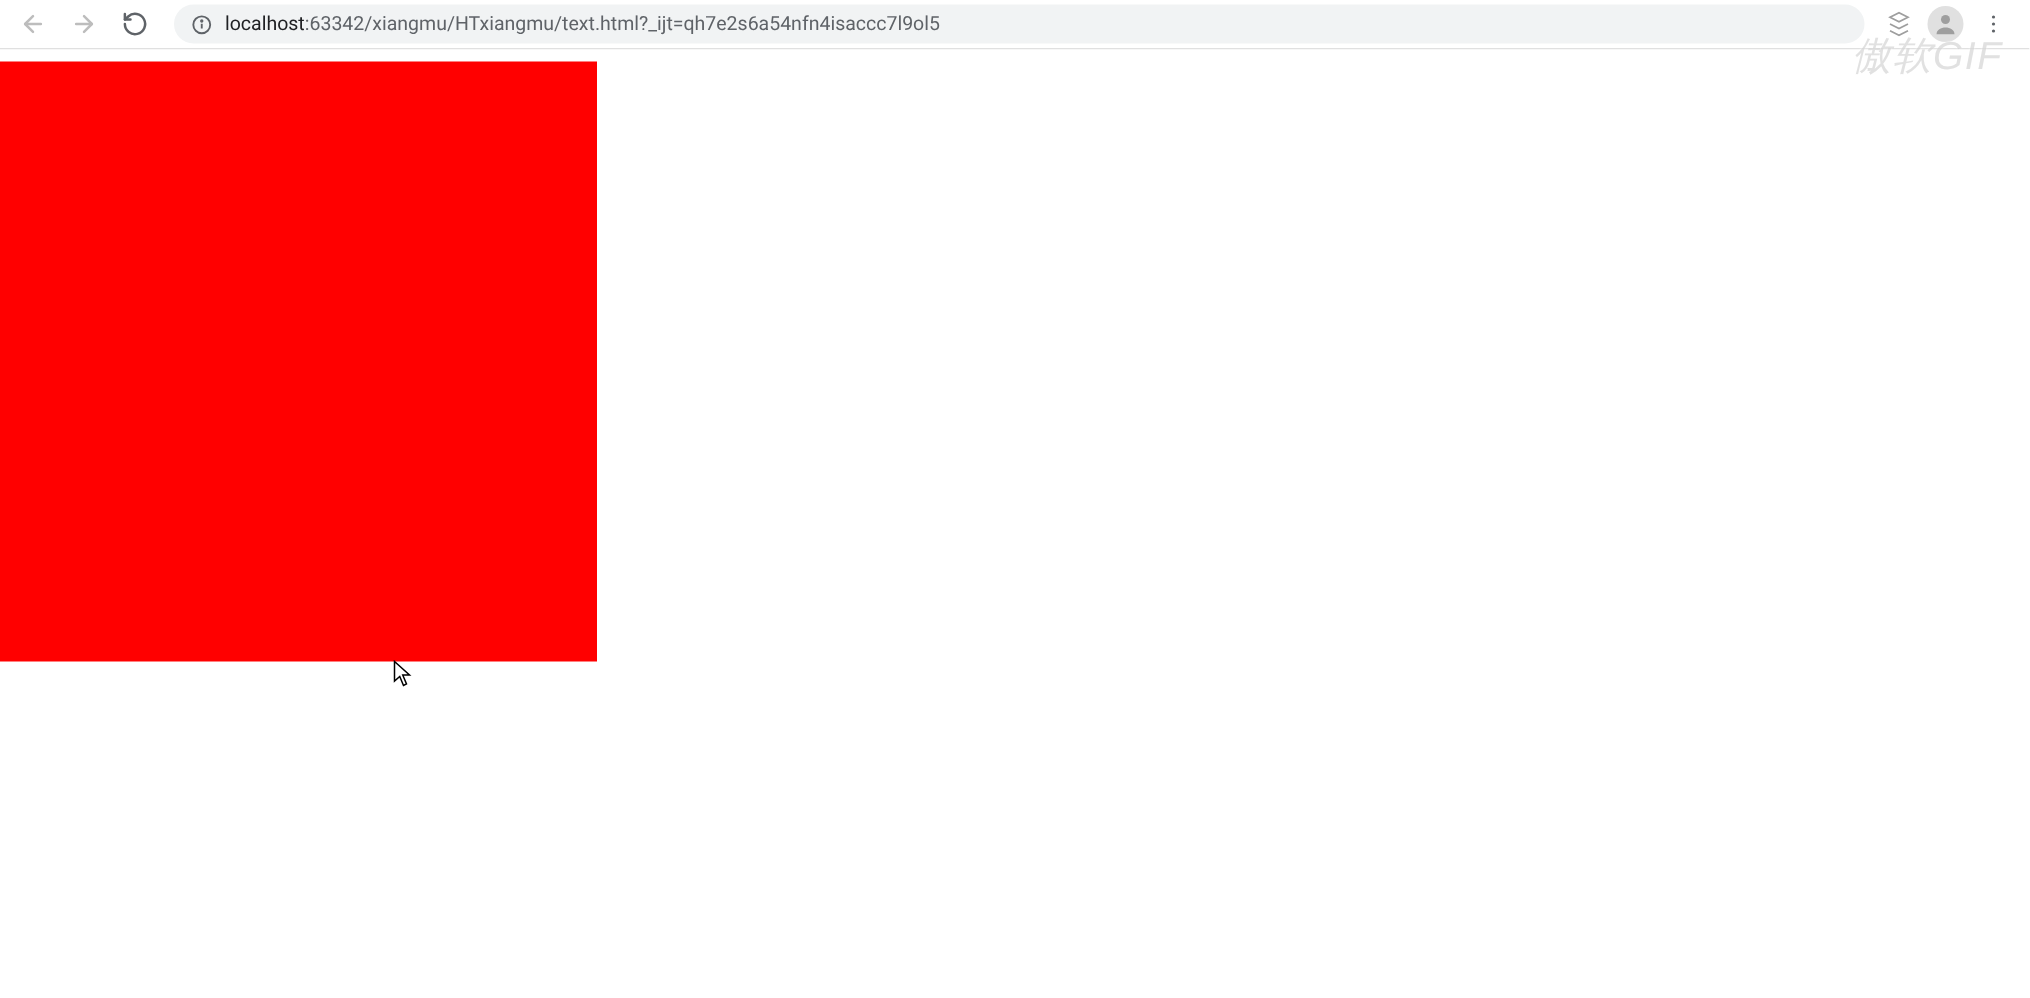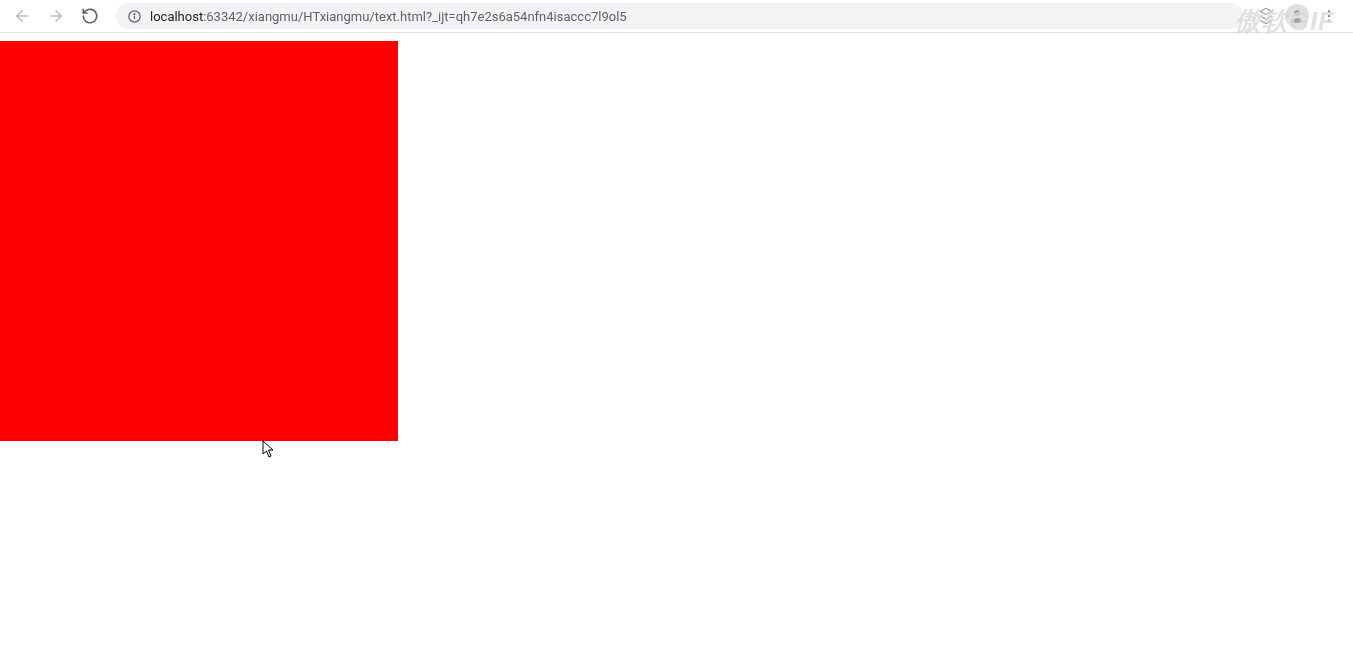--- a/index.html
+++ b/index.html
@@ -116,24 +116,24 @@
       background: #ffffff;
       padding: 8px 0 0 0;
     }
     .red-box {
       width: 398px;
       height: 400px;
       background: #ff0000;
     }
     .watermark {
       position: absolute;
-      top: 4px;
+      top: 20px;
       right: 18px;
       font-size: 26px;
-      font-weight: bold;
+      font-weight: normal;
       font-style: italic;
       color: rgba(200, 200, 200, 0.55);
       font-family: "Microsoft YaHei", Arial, sans-serif;
       letter-spacing: 1px;
       pointer-events: none;
       text-shadow: 0 0 2px rgba(255,255,255,0.6);
     }
     .cursor-arrow {
       position: absolute;
       top: 440px;

